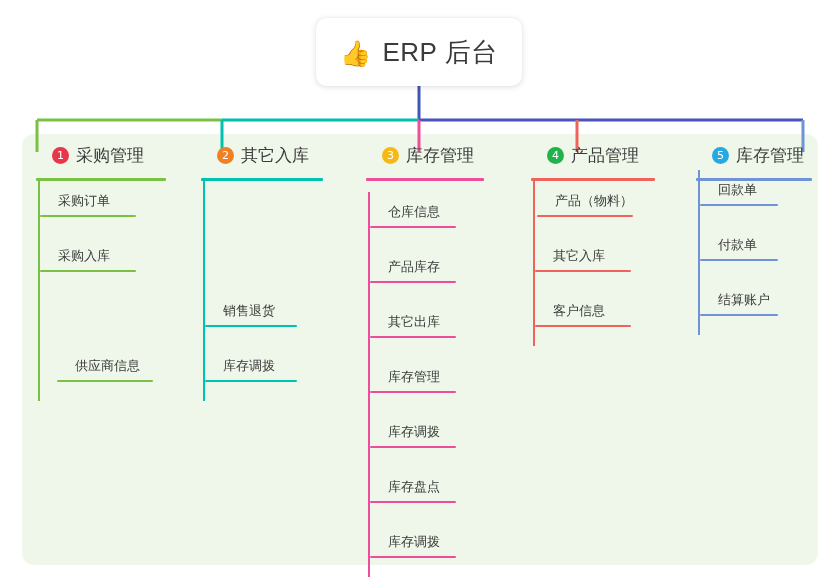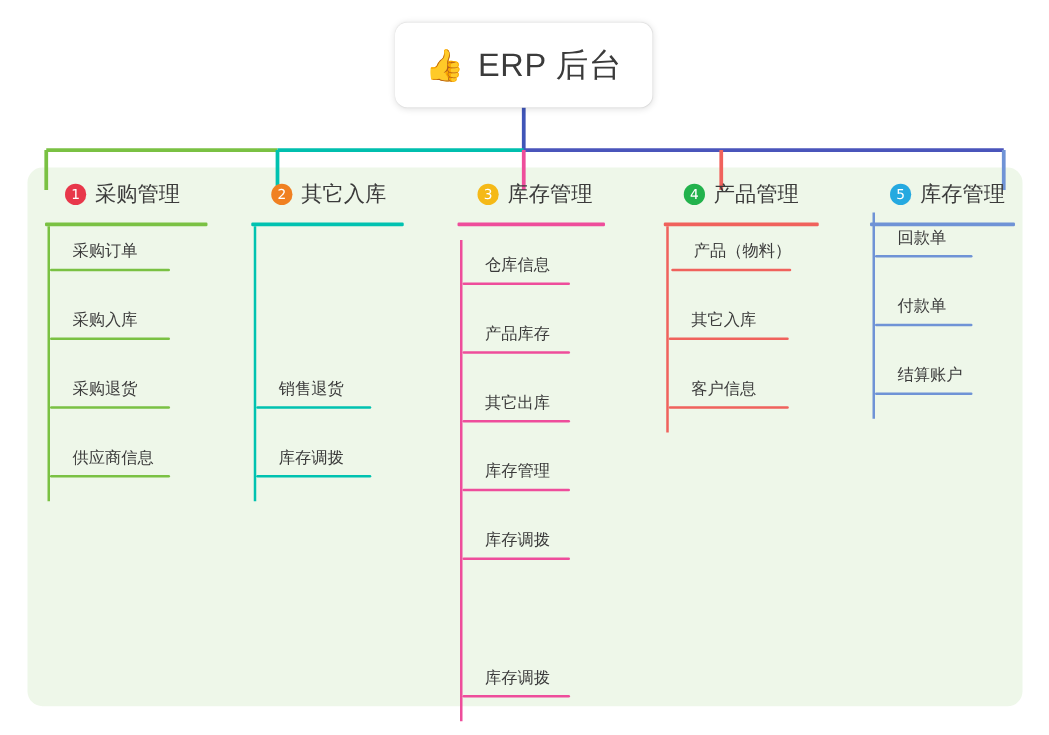--- a/index.html
+++ b/index.html
@@ -169,25 +169,21 @@
         <div class="leaf-wrap" style="margin-top: 11px; position: relative; height: 220px;">
           <div class="spine" style="background: rgb(122, 193, 67); left: 2px; top: -11px; height: 220px;"></div>
           <div class="leaf" style="position: absolute; left: 2px; top: 0px;">
             <span class="leaf-text">采购订单</span>
             <div class="leaf-rule" style="background: rgb(122, 193, 67); width: 96px; margin-left: -16px;"></div>
           </div>
           <div class="leaf" style="position: absolute; left: 2px; top: 55px;">
             <span class="leaf-text">采购入库</span>
             <div class="leaf-rule" style="background: rgb(122, 193, 67); width: 96px; margin-left: -16px;"></div>
           </div>
-          <div class="leaf" style="position: absolute; left: 2px; top: 110px;">
-            <span class="leaf-text">采购退货</span>
-            <div class="leaf-rule" style="background: rgb(122, 193, 67); width: 96px; margin-left: -16px;"></div>
-          </div>
-          <div class="leaf" style="position: absolute; left: 2px; top: 165px;">
+          <div class="leaf" style="position: absolute; left: 19px; top: 165px;">
             <span class="leaf-text">供应商信息</span>
             <div class="leaf-rule" style="background: rgb(122, 193, 67); width: 96px; margin-left: -16px;"></div>
           </div>
         </div>
       </div>
       <div class="column" style="left: 201px; top: 140px; width: 142px;">
         <div class="col-head">
           <span class="badge" style="background: rgb(240, 128, 33);">2</span>
           <span class="col-title">其它入库</span>
         </div>
@@ -223,20 +219,24 @@
           <div class="leaf" style="position: absolute; left: 2px; top: 110px;">
             <span class="leaf-text">其它出库</span>
             <div class="leaf-rule" style="background: rgb(238, 77, 155); width: 86px; margin-left: -16px;"></div>
           </div>
           <div class="leaf" style="position: absolute; left: 2px; top: 165px;">
             <span class="leaf-text">库存管理</span>
             <div class="leaf-rule" style="background: rgb(238, 77, 155); width: 86px; margin-left: -16px;"></div>
           </div>
           <div class="leaf" style="position: absolute; left: 2px; top: 220px;">
             <span class="leaf-text">库存调拨</span>
+            <div class="leaf-rule" style="background: rgb(238, 77, 155); width: 86px; margin-left: -16px;"></div>
+          </div>
+          <div class="leaf" style="position: absolute; left: 2px; top: 275px;">
+            <span class="leaf-text">库存盘点</span>
             <div class="leaf-rule" style="background: rgb(238, 77, 155); width: 86px; margin-left: -16px;"></div>
           </div>
           <div class="leaf" style="position: absolute; left: 2px; top: 330px;">
             <span class="leaf-text">库存调拨</span>
             <div class="leaf-rule" style="background: rgb(238, 77, 155); width: 86px; margin-left: -16px;"></div>
           </div>
         </div>
       </div>
       <div class="column" style="left: 531px; top: 140px; width: 144px;">
         <div class="col-head">

